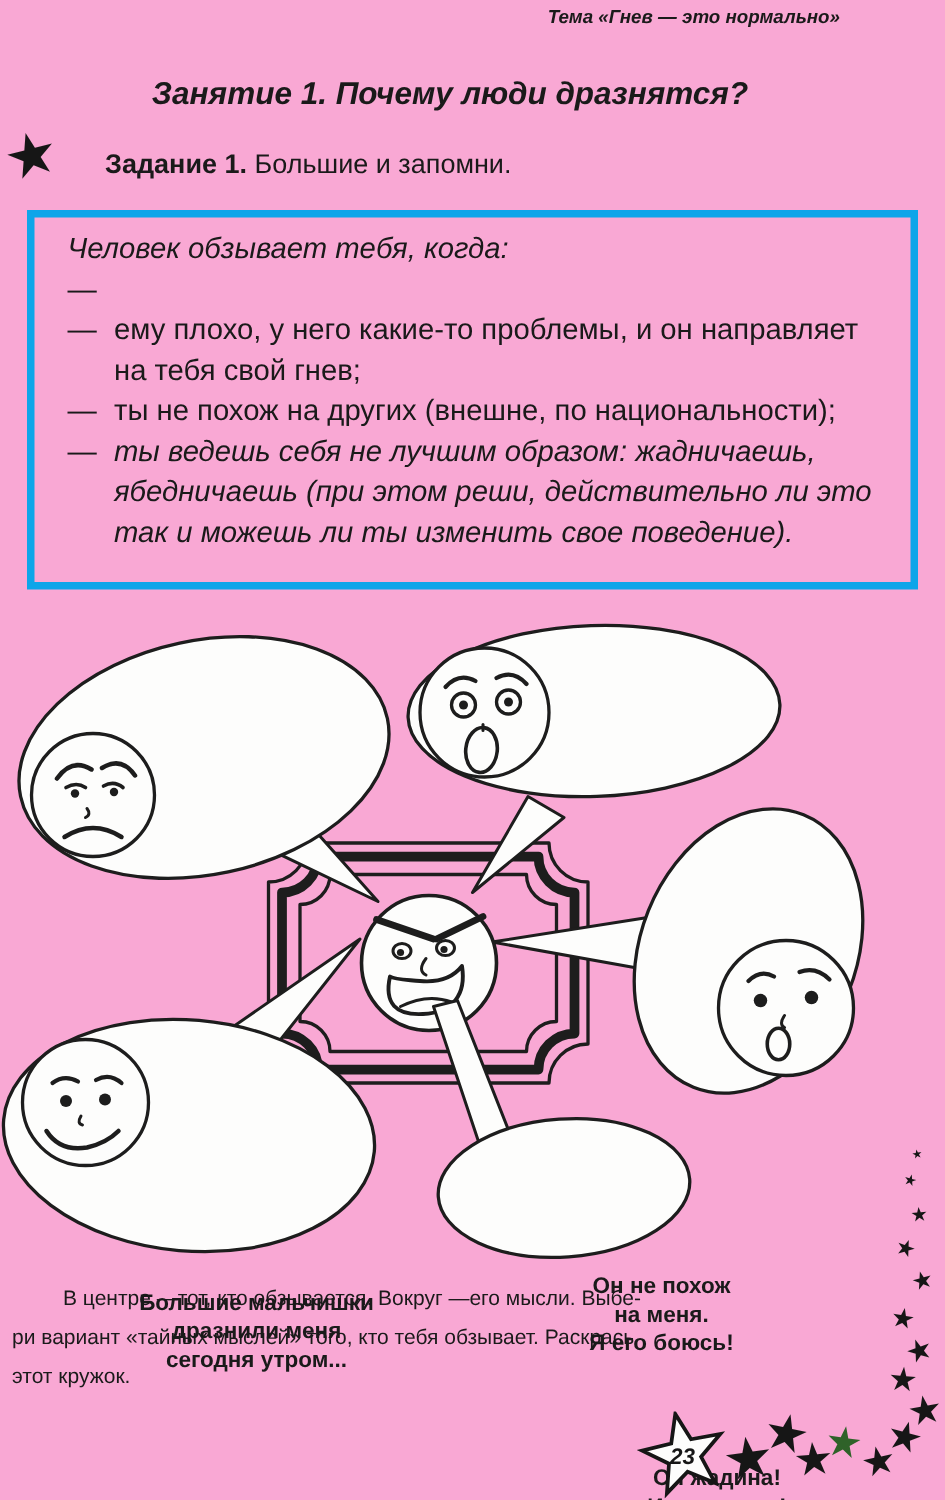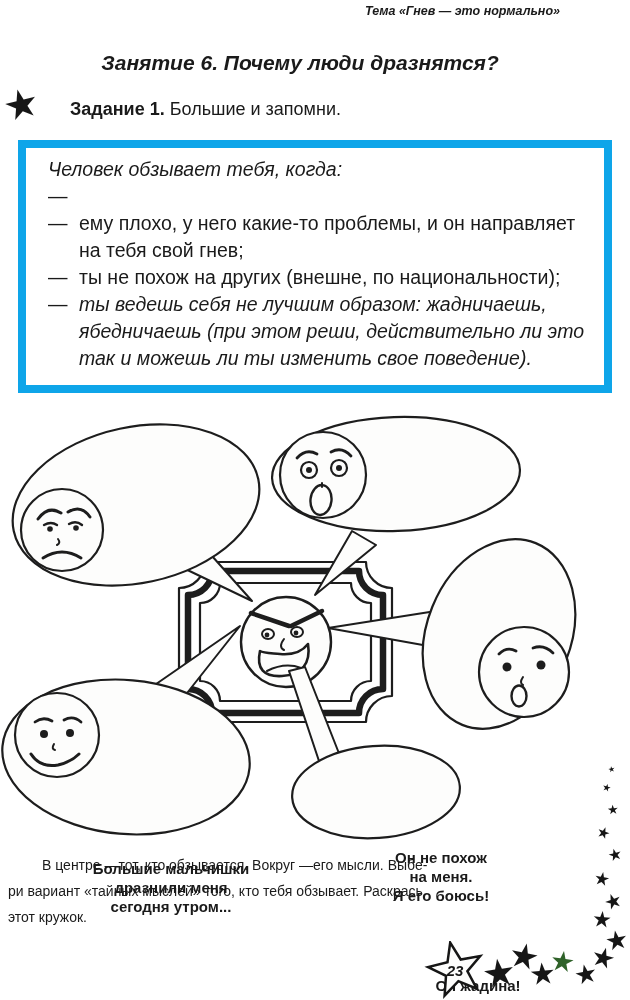--- a/index.html
+++ b/index.html
@@ -1,27 +1,27 @@
 <!DOCTYPE html>
 <html><head>
 <meta charset="utf-8">
 <style>
   html,body{margin:0;padding:0;}
   body{background:#e8e8e8;font-family:"Liberation Sans","DejaVu Sans",sans-serif;}
-  #page{position:relative;width:630px;height:1000px;background:#ffffff;overflow:hidden;
+  #page{position:relative;width:630px;height:1000px;background:#f9a8d4;overflow:hidden;
         color:#1a1a1a;margin:0 auto;}
   .abs{position:absolute;}
   
   .topic{top:4px;right:70px;font-size:12.5px;font-weight:bold;font-style:italic;}
   .title{top:51px;left:0;width:600px;text-align:center;font-size:21px;font-weight:bold;font-style:italic;}
   .task-line{top:99px;left:46px;font-size:18px;}
   .task-label{font-weight:bold;margin-left:24px;}
   .task-star{top:84px;left:3px;font-size:40px;color:#161616;transform:rotate(-14deg);line-height:1;}
   
-  .rules-box{top:140px;left:18px;width:594px;height:253px;border:8px solid #0ea5e9;
+  .rules-box{top:140px;left:18px;width:594px;height:253px;border:5px solid #0ea5e9;
              box-sizing:border-box;padding:8px 12px 0 22px;font-size:19.5px;line-height:27px;}
   .rules-intro{font-style:italic;}
   .rule-item{display:flex;}
   .rule-dash{width:31px;flex:0 0 31px;}
   .rule-text{white-space:pre-line;}
   .italic{font-style:italic;}
   
   .diagram{top:405px;left:0;width:630px;height:445px;}
   .diagram svg{position:absolute;top:0;left:0;}
   .bubble-text{position:absolute;text-align:center;font-weight:bold;font-size:15px;
@@ -37,21 +37,21 @@
   .star{position:absolute;line-height:1;}
   .page-num-star{top:941px;left:424px;}
   .page-num{font-size:15px;font-weight:bold;font-style:italic;}
 </style>
 </head>
 <body>
 
 <div id="page">
 
   <div class="abs topic">Тема «Гнев — это нормально»</div>
-  <div class="abs title">Занятие 6. Почему люди дразнятся?</div>
+  <div class="abs title">Занятие 1. Почему люди дразнятся?</div>
 
   <div class="abs task-star">★</div>
   <div class="abs task-line">
     <span class="task-label">Задание 1.</span>
     <span>Большие и запомни.</span>
   </div>
 
   <div class="abs rules-box">
     <div class="rules-intro">Человек обзывает тебя, когда:</div>
     <div class="rule-item">

